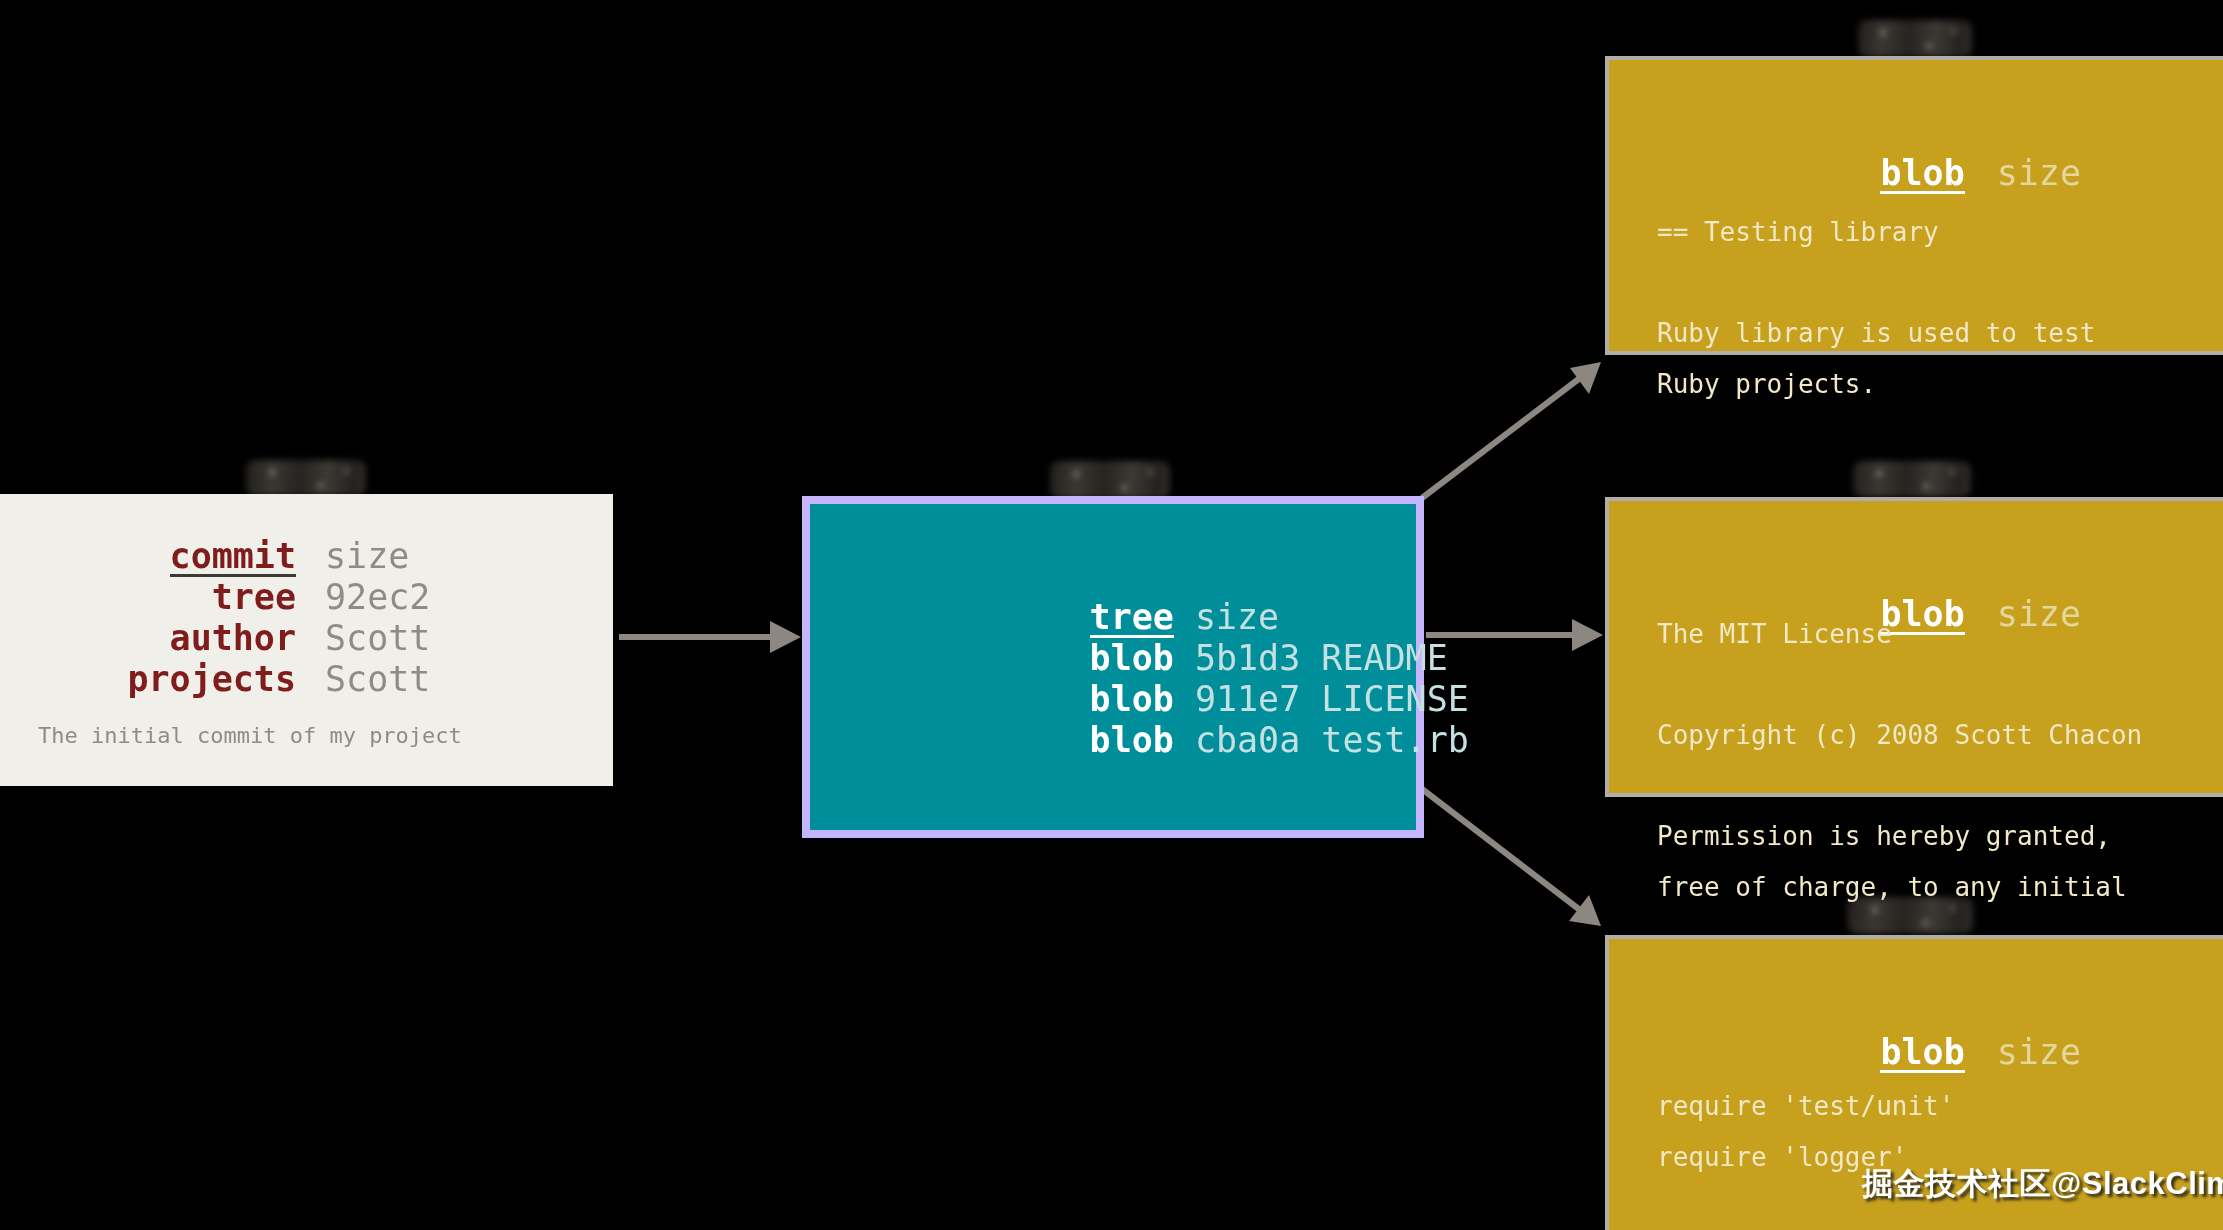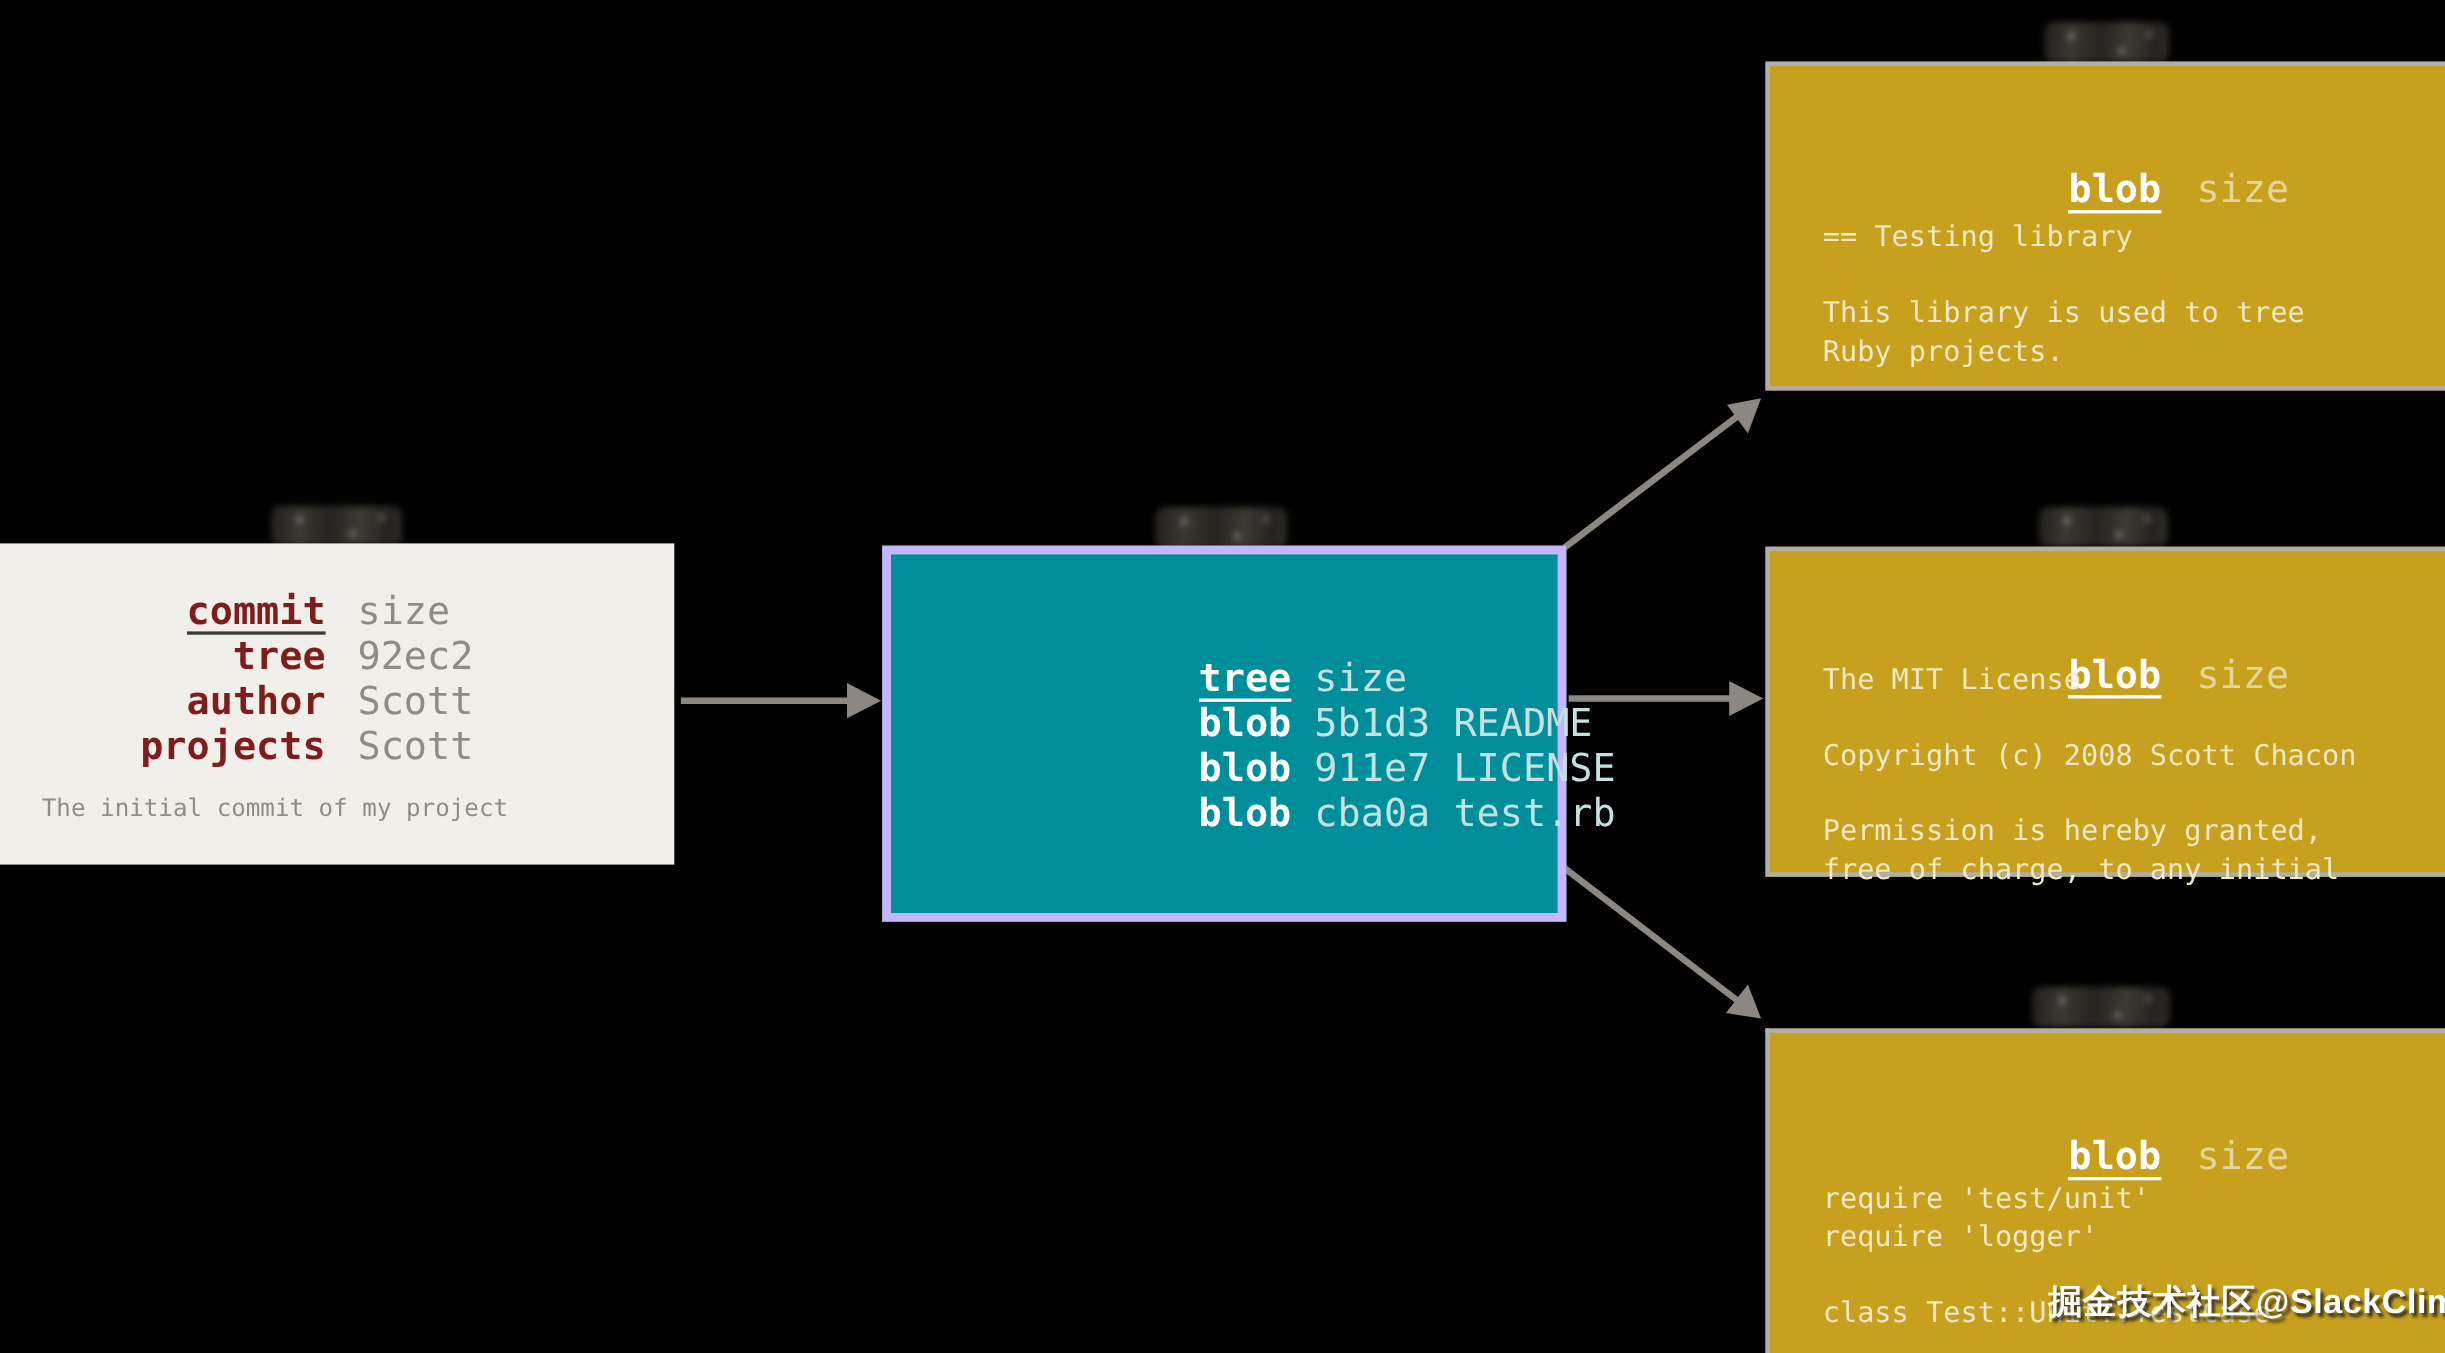--- a/index.html
+++ b/index.html
@@ -28,21 +28,21 @@
   
   .blob-box { left:1605px; width:625px; background:#c7a11d; border:4px solid #b1aea8; }
   #blob-box-0 { top:56px;  height:299px; }
   #blob-box-1 { top:497px; height:300px; }
   #blob-box-2 { top:935px; height:300px; border-bottom:none; }
   .bhead { position:absolute; left:0; top:52px; width:100%; height:41px; line-height:41px;
            text-align:center; font-size:35px; white-space:pre; }
   .bhead .k { font-weight:bold; color:#ffffff; }
   .bhead .v { margin-left:32px; color:#e4d79e; }
   .bbody { position:absolute; left:48px; font-size:26px; color:#f0e8c6; }
-  .bline { height:34.5px; line-height:34.5px; white-space:pre; }
+  .bline { height:34.5px; line-height:34.5px; white-space:pre;margin-top:16px; }
   #blob-body-0 { top:139px; }
   #blob-body-1 { top:100px; }
   #blob-body-2 { top:134px; }
   
   #arrows { position:absolute; left:0; top:0; width:2223px; height:1230px; }
   
   .smudge { position:absolute; border-radius:9px; filter:blur(3px);
     background:
       radial-gradient(circle at 22% 35%, rgba(190,185,175,.55) 0 2px, transparent 4px),
       radial-gradient(circle at 62% 70%, rgba(200,195,185,.45) 0 2px, transparent 4px),
@@ -125,21 +125,21 @@
     </div>
   </div>
 
   <div class="box blob-box" id="blob-box-0">
     <div class="bhead">
       <span class="k"><span class="u-white">blob</span></span><span class="v">size</span>
     </div>
     <div class="bbody" id="blob-body-0">
       <div class="bline">== Testing library</div>
       <div class="bline"></div>
-      <div class="bline">This library is used to tree</div>
+      <div class="bline">Ruby library is used to test</div>
       <div class="bline">Ruby projects.</div>
     </div>
   </div>
 
   <div class="box blob-box" id="blob-box-1">
     <div class="bhead">
       <span class="k"><span class="u-white">blob</span></span><span class="v">size</span>
     </div>
     <div class="bbody" id="blob-body-1">
       <div class="bline">The MIT License</div>

